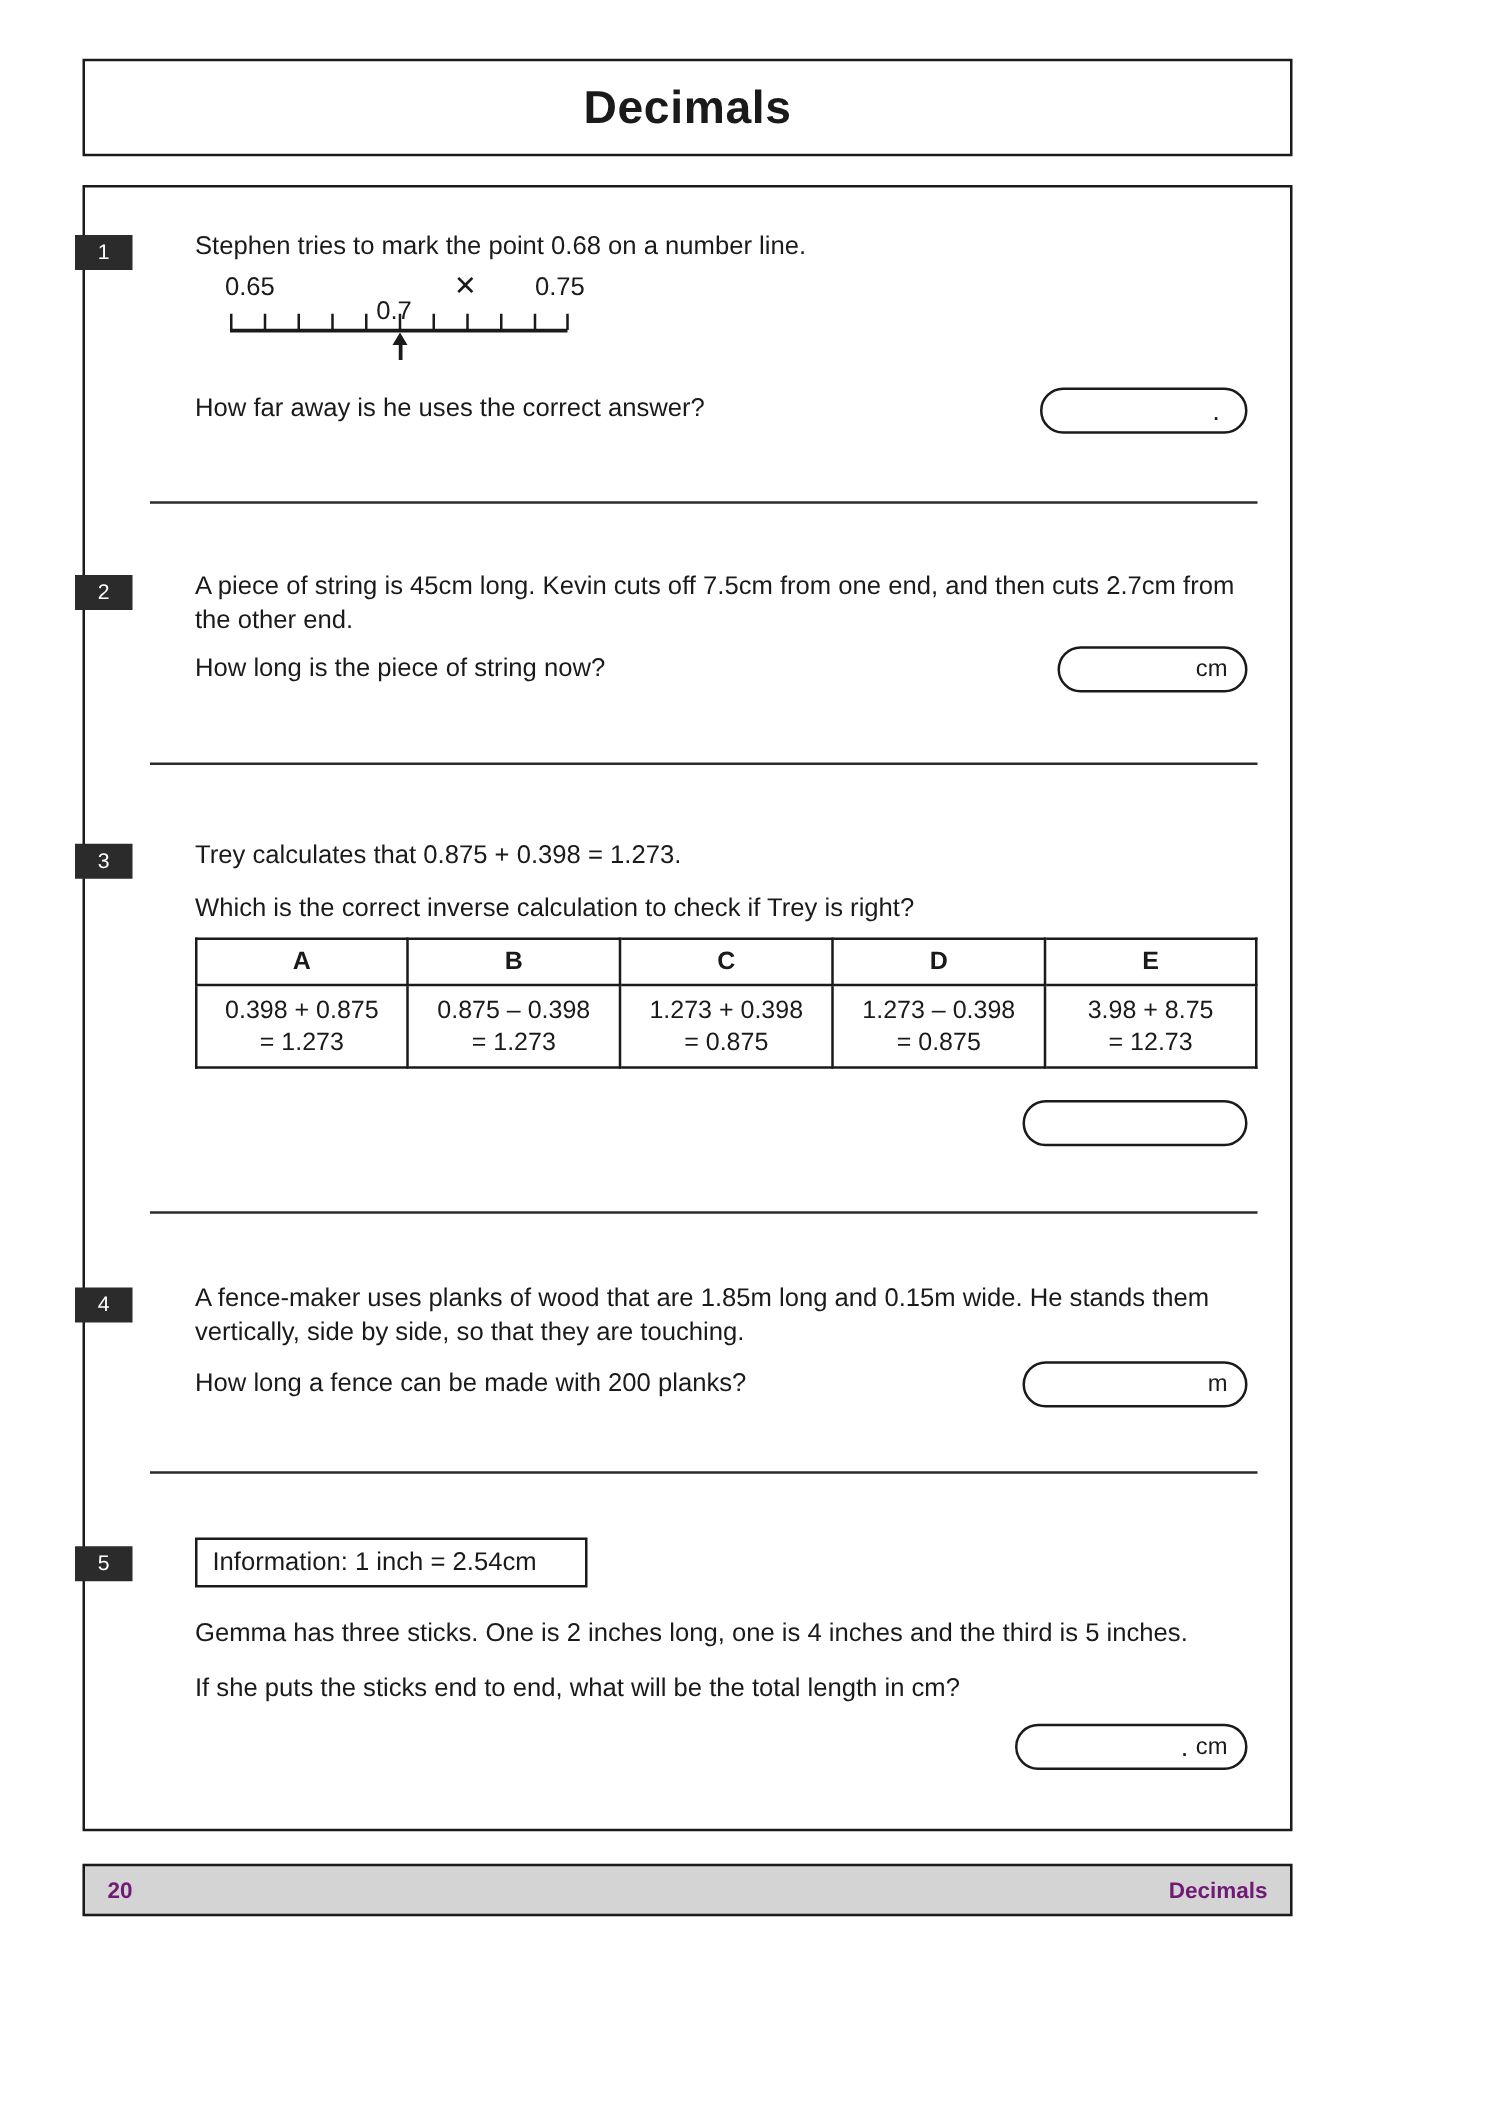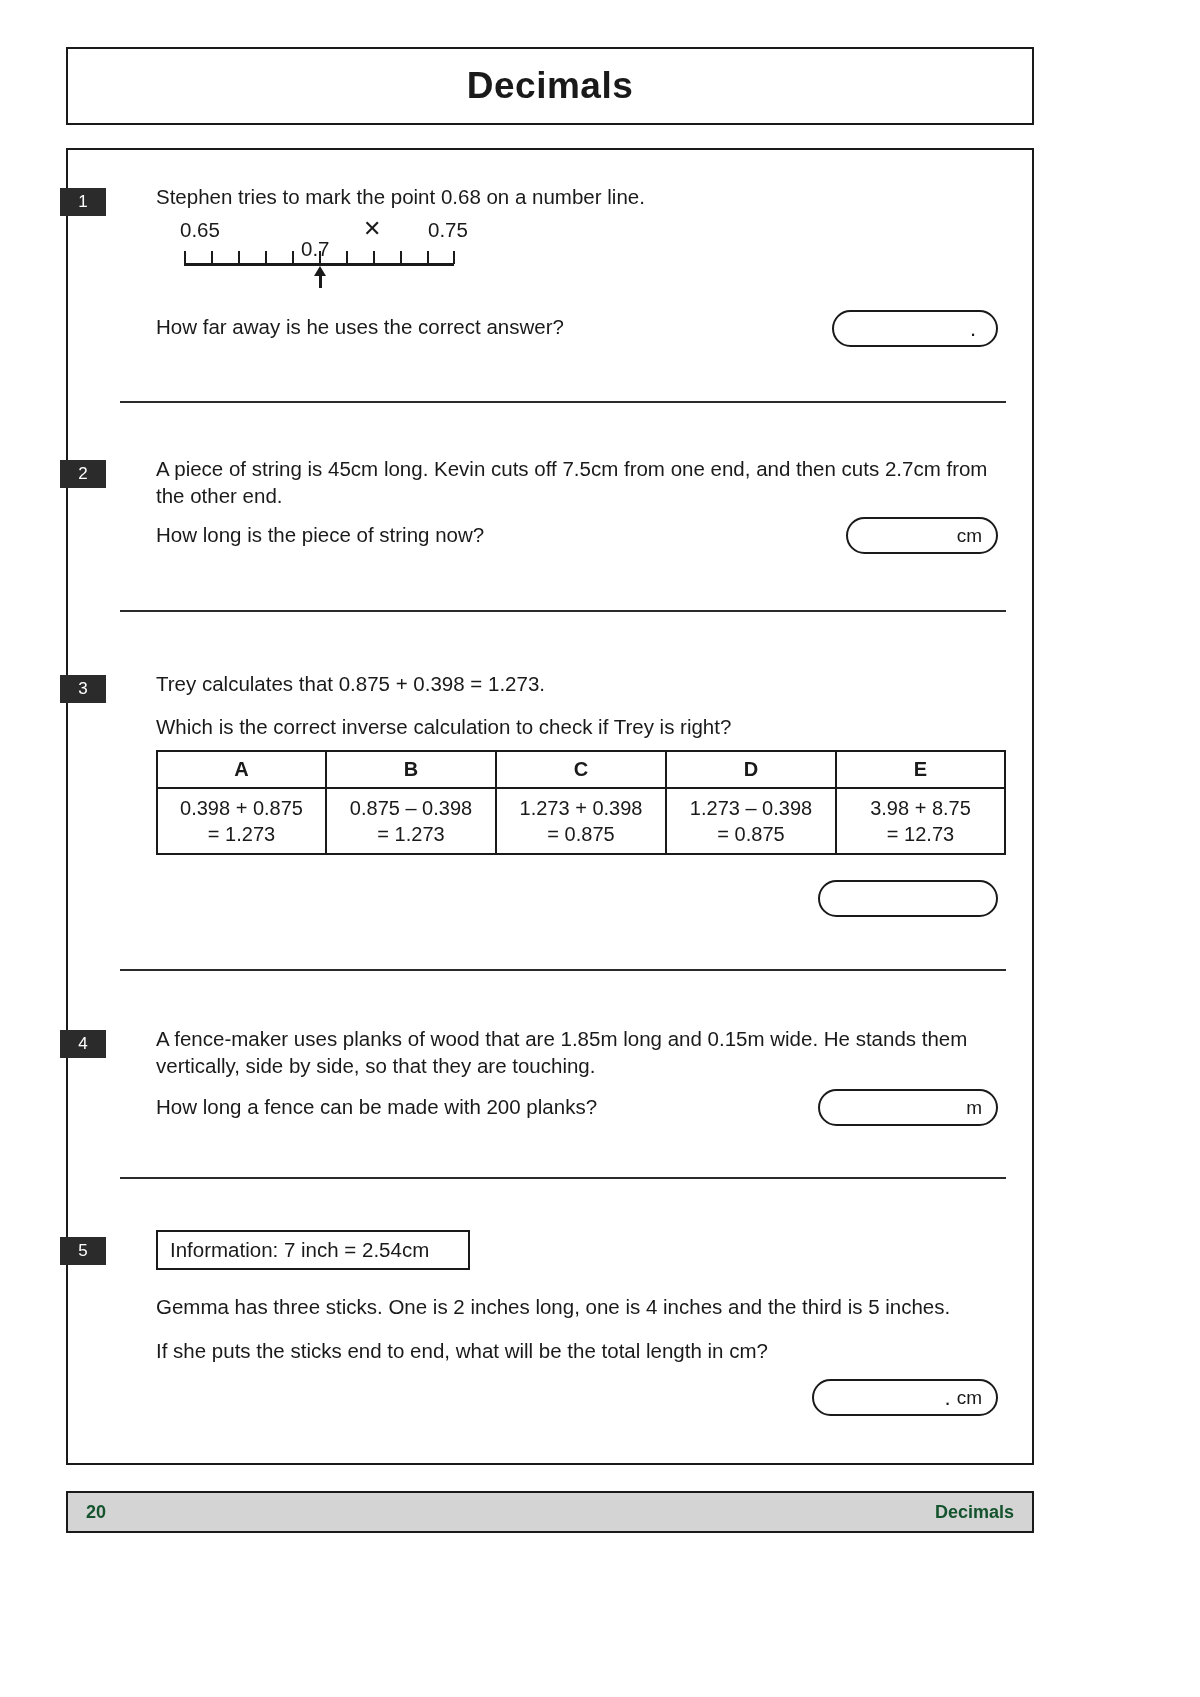--- a/index.html
+++ b/index.html
@@ -220,21 +220,21 @@
     background: #d4d4d4;
     border: 2px solid #1a1a1a;
     display: flex;
     align-items: center;
     justify-content: space-between;
     padding: 0 18px;
   }
   .footer-page, .footer-topic {
     font-size: 18px;
     font-weight: bold;
-    color: #14532d;
+    color: #701a75;
     font-family: "Liberation Sans", sans-serif;
   }
 </style>
 </head>
 <body>
 
 <div class="page">
 
   <div class="title-box">
     <div class="title-text">Decimals</div>
@@ -344,21 +344,21 @@
         <span class="spacer"></span>
         <span class="dot"></span>
         <span class="unit">m</span>
       </div>
     </div>
 
     <div class="divider" style="top:1027px;"></div>
 
     <div class="q" style="top:1073px;">
       <div class="qnum" style="top:14px;">5</div>
-      <div class="infobox" style="left:88px; top:7px; width:314px;">Information: 7 inch = 2.54cm</div>
+      <div class="infobox" style="left:88px; top:7px; width:314px;">Information: 1 inch = 2.54cm</div>
       <div class="qtext" style="top:70px;">Gemma has three sticks. One is 2 inches long, one is 4 inches and the third is 5 inches.</div>
       <div class="qtext" style="top:114px;">If she puts the sticks end to end, what will be the total length in cm?</div>
 
       <div class="ansbox" style="left:744px; top:156px; width:186px;">
         <span class="spacer"></span>
         <span class="dot">.</span>
         <span class="unit">cm</span>
       </div>
     </div>
 

